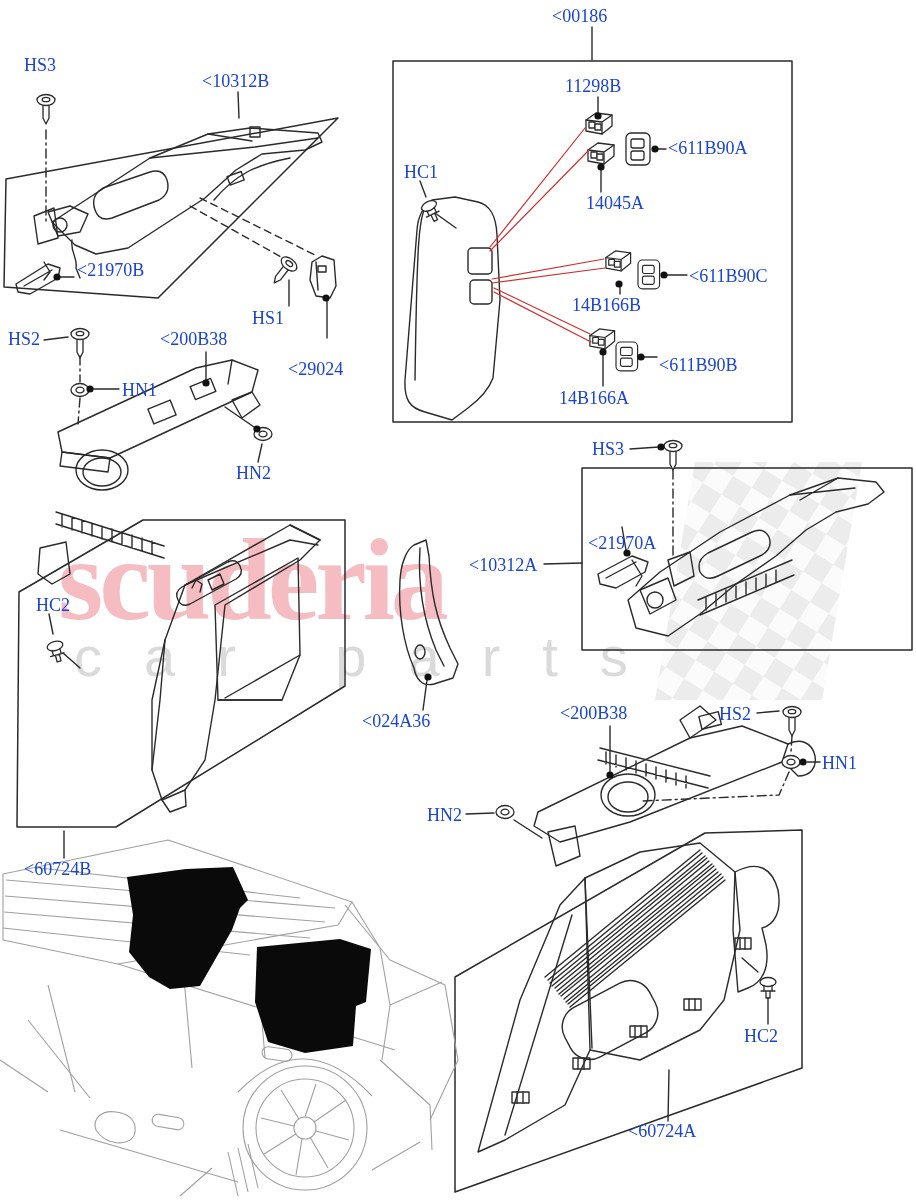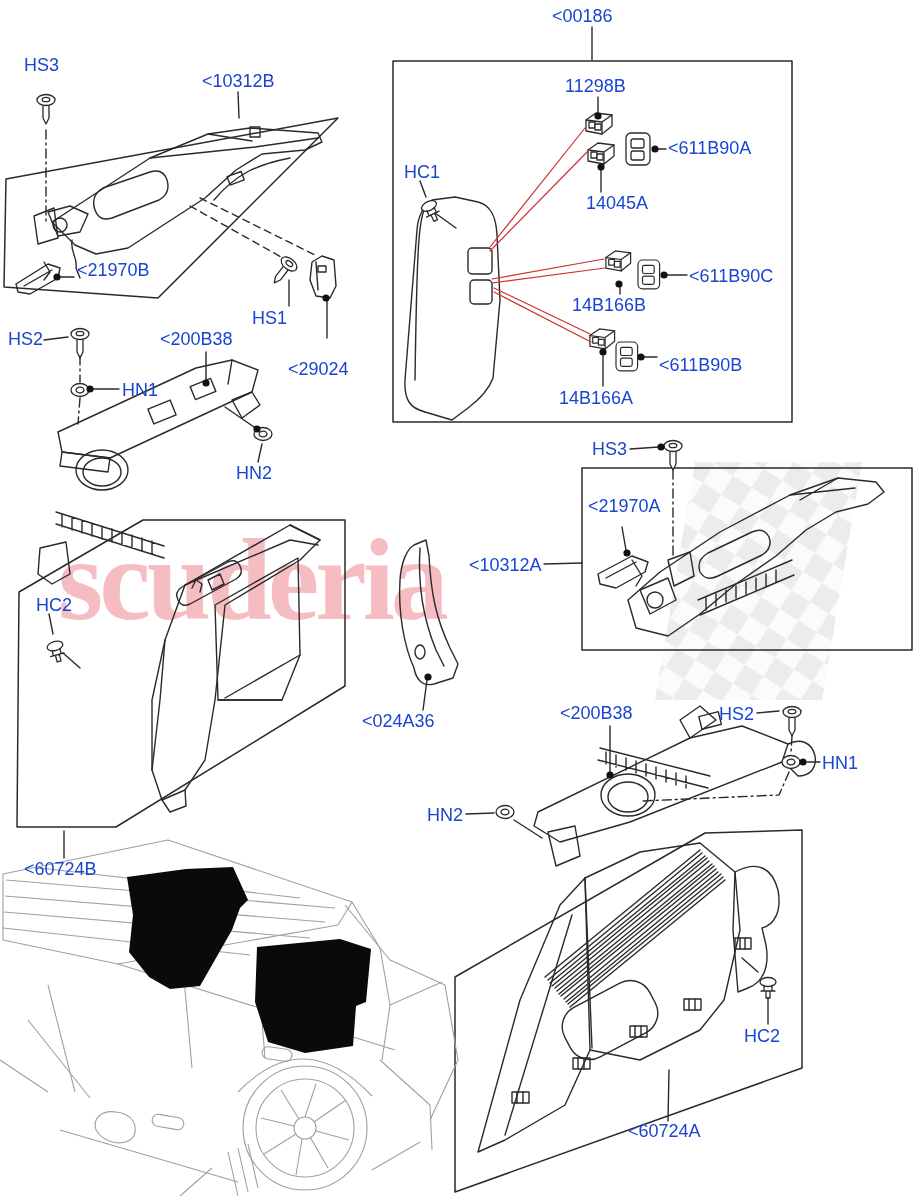--- a/index.html
+++ b/index.html
@@ -1,32 +1,33 @@
 <!DOCTYPE html>
 <html><head>
 <meta charset="utf-8">
 <style>
   html,body{margin:0;padding:0;background:#fff;}
   #stage{position:relative;width:916px;height:1200px;background:#ffffff;overflow:hidden;
          font-family:"Liberation Sans",sans-serif;}
   #art{position:absolute;left:0;top:0;}
   .lbl{position:absolute;font-size:18px;line-height:18px;color:#1a44d2;white-space:nowrap;
-       font-family:Liberation Sans, sans-serif;}
+       font-family:Liberation Serif, serif;}
   .wm-brand{position:absolute;left:58px;top:514px;font-size:116px;font-weight:bold;
        letter-spacing:-4px;color:#f5bdc1;z-index:0;font-family:Liberation Serif, serif;}
   .wm-tag{position:absolute;left:74px;top:624px;font-size:56px;color:#dadada;
        letter-spacing:42px;z-index:0;}
   .z1{z-index:2;}
 </style>
 </head>
 <body>
 
 <div id="stage">
 
   <div class="wm-brand">scuderia</div>
+  <div class="wm-tag">car parts</div>
 
   <svg id="art" width="916" height="1200" viewBox="0 0 916 1200">
     <defs>
       <pattern id="chk" width="44" height="44" patternUnits="userSpaceOnUse" patternTransform="rotate(32 760 580)">
         <rect x="0" y="0" width="22" height="22" fill="#ececec"></rect>
         <rect x="22" y="22" width="22" height="22" fill="#ececec"></rect>
         <rect x="22" y="0" width="22" height="22" fill="#fbfbfb"></rect>
         <rect x="0" y="22" width="22" height="22" fill="#fbfbfb"></rect>
       </pattern>
       <g id="scr" stroke="#2a2a2a" fill="#fff" stroke-width="1.3">
@@ -365,21 +366,21 @@
   <div class="lbl z1" style="left:552px;top:7px">&lt;00186</div>
   <div class="lbl z1" style="left:404px;top:163px">HC1</div>
   <div class="lbl z1" style="left:565px;top:77px">11298B</div>
   <div class="lbl z1" style="left:668px;top:139px">&lt;611B90A</div>
   <div class="lbl z1" style="left:586px;top:194px">14045A</div>
   <div class="lbl z1" style="left:689px;top:267px">&lt;611B90C</div>
   <div class="lbl z1" style="left:572px;top:296px">14B166B</div>
   <div class="lbl z1" style="left:659px;top:356px">&lt;611B90B</div>
   <div class="lbl z1" style="left:559px;top:389px">14B166A</div>
   <div class="lbl z1" style="left:592px;top:440px">HS3</div>
-  <div class="lbl z1" style="left:588px;top:497px">&lt;21970A</div>
+  <div class="lbl z1" style="left:588px;top:534px">&lt;21970A</div>
   <div class="lbl z1" style="left:469px;top:556px">&lt;10312A</div>
   <div class="lbl z1" style="left:362px;top:712px">&lt;024A36</div>
   <div class="lbl z1" style="left:560px;top:704px">&lt;200B38</div>
   <div class="lbl z1" style="left:719px;top:705px">HS2</div>
   <div class="lbl z1" style="left:822px;top:754px">HN1</div>
   <div class="lbl z1" style="left:427px;top:806px">HN2</div>
   <div class="lbl z1" style="left:24px;top:860px">&lt;60724B</div>
   <div class="lbl z1" style="left:36px;top:596px">HC2</div>
   <div class="lbl z1" style="left:744px;top:1027px">HC2</div>
   <div class="lbl z1" style="left:628px;top:1122px">&lt;60724A</div>

